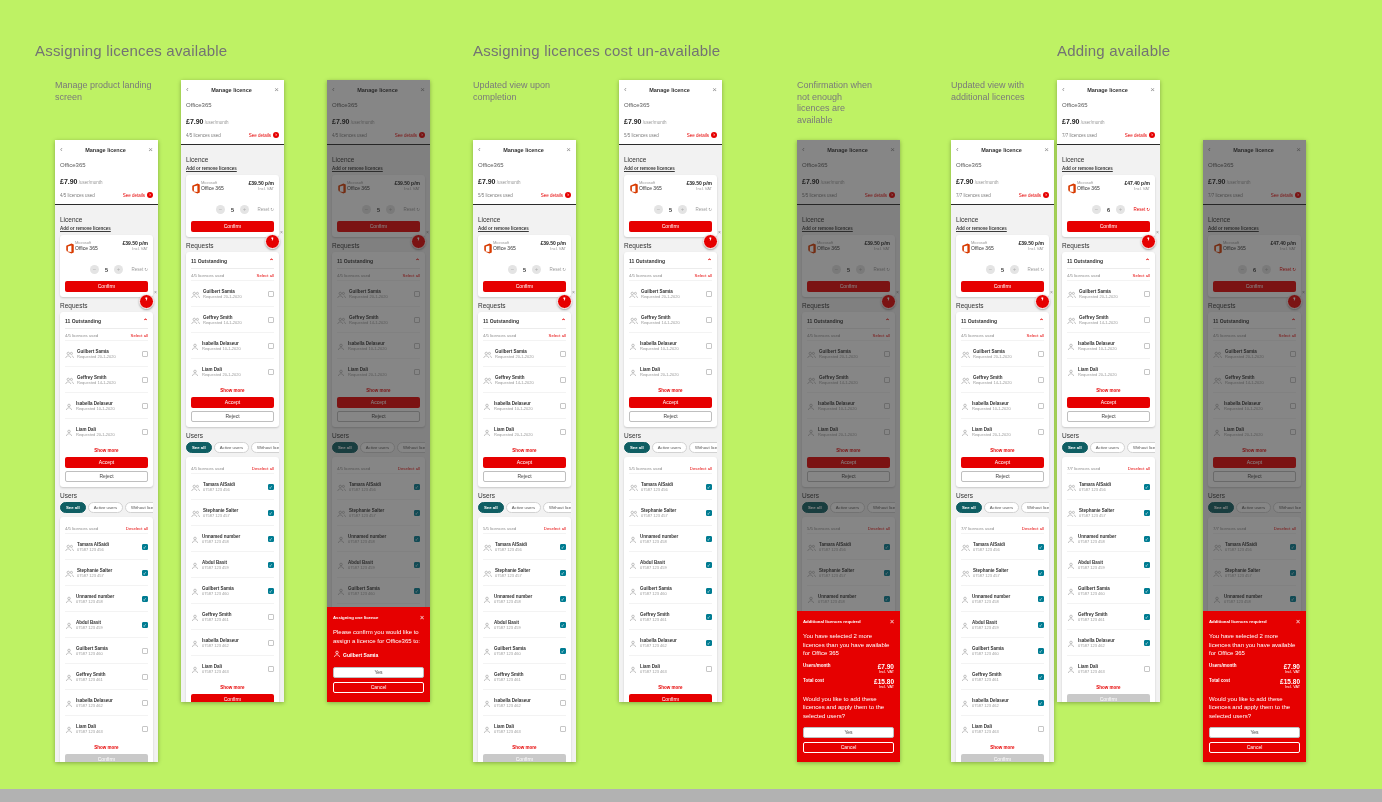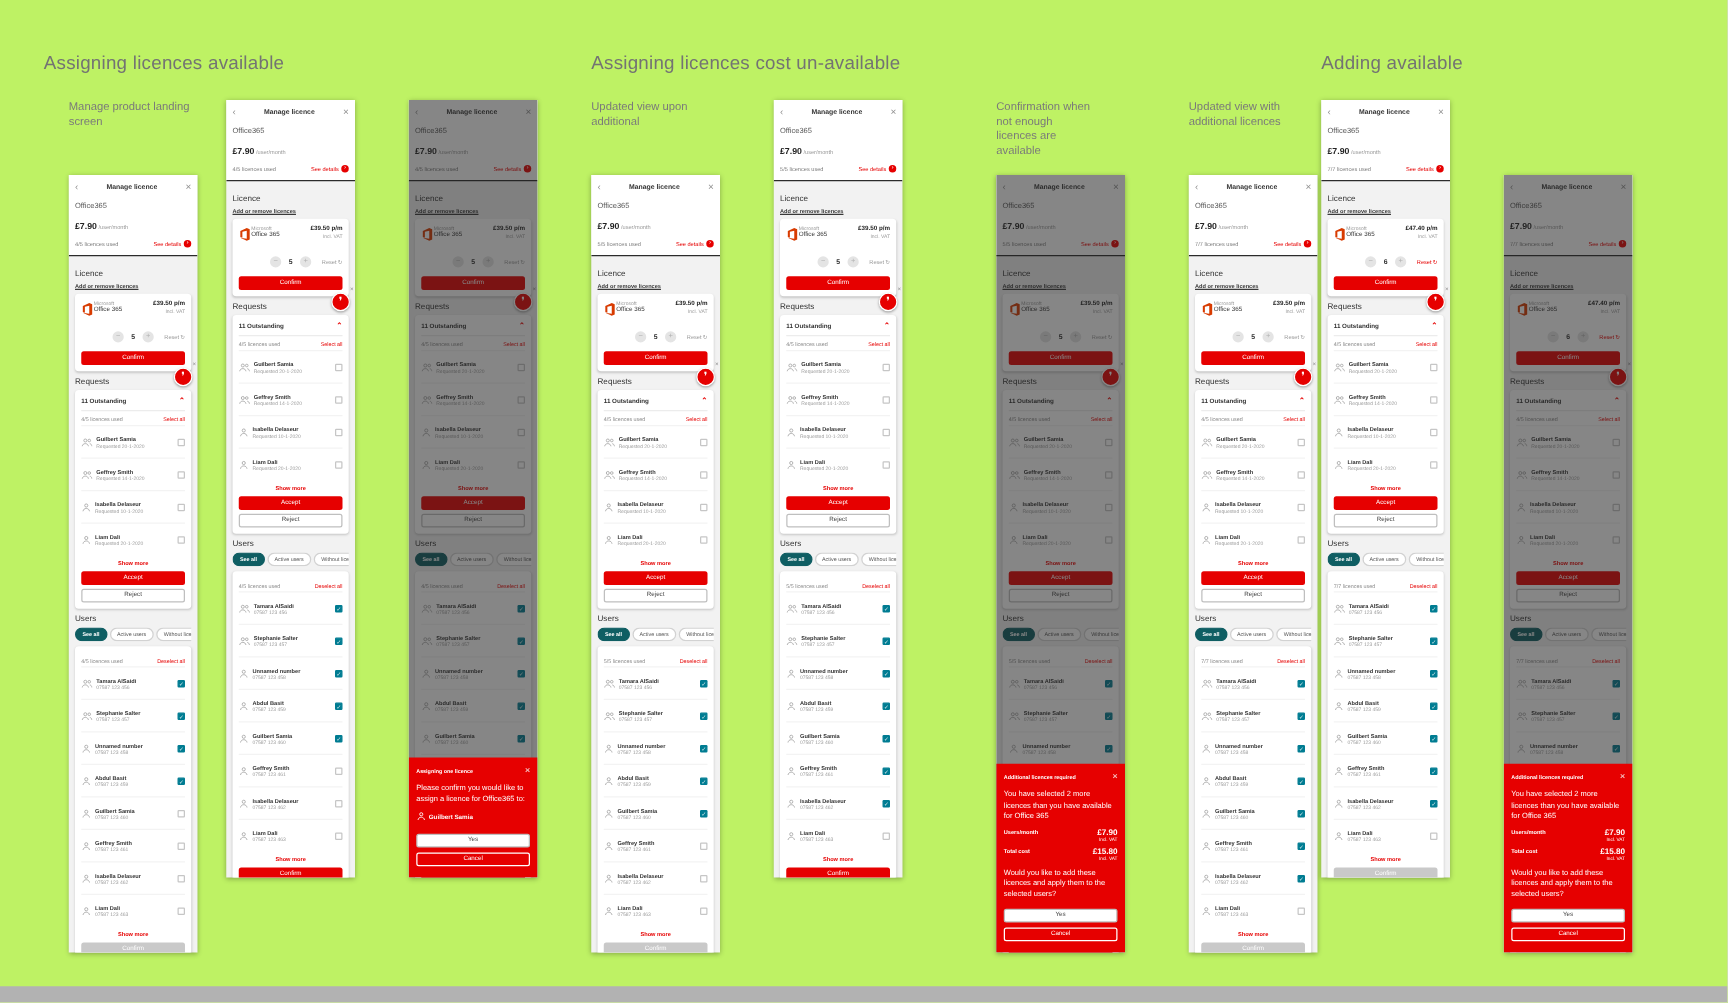--- a/index.html
+++ b/index.html
@@ -772,21 +772,21 @@
                 <path d="M2.8 14c.5-3 2.6-4.5 5.2-4.5s4.7 1.5 5.2 4.5"></path>
               </svg></span>
             <span>Guilbert Samia</span>
           </div>
           <button class="btn btn-white">Yes</button>
           <button class="btn dlg-btn-cancel">Cancel</button>
         </div>
       </div>
     </div>
     <div class="column" style="left: 473px;">
-      <div class="caption">Updated view upon additional</div>
+      <div class="caption">Updated view upon completion</div>
       <div class="phone">
         <div class="ph-header">
           <span class="nav-ic">‹</span>
           <span class="hd-title">Manage licence</span>
           <span class="nav-ic">×</span>
         </div>
         <div class="product">
           <div class="prod-name">Office365</div>
           <div><span class="prod-price">£7.90</span><span class="per"> /user/month</span></div>
           <div class="usage-row">

